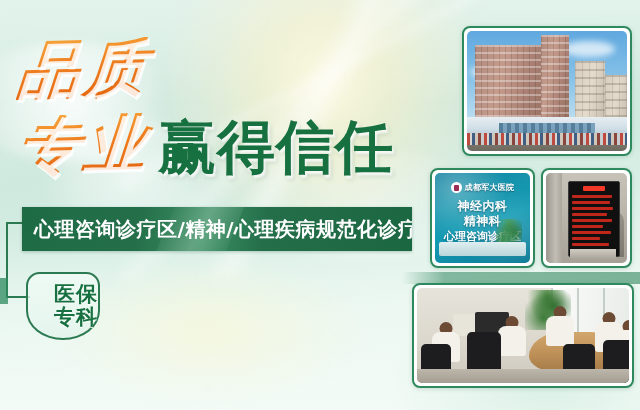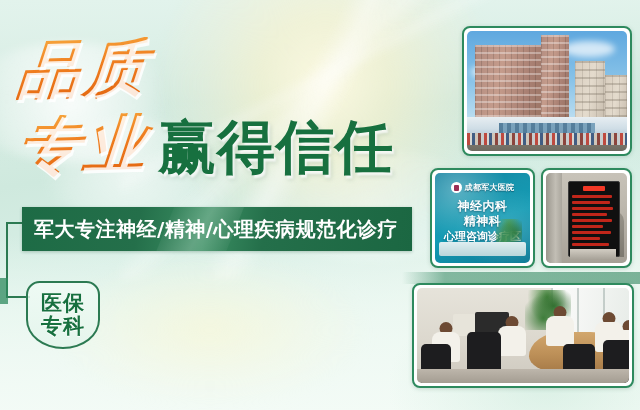--- a/index.html
+++ b/index.html
@@ -187,24 +187,23 @@
   }
   .badge {
     position: relative;
     width: 74px;
     height: 68px;
     border: 2px solid #2c7a52;
     border-radius: 14px 14px 38px 38px / 14px 14px 30px 30px;
     background: linear-gradient(180deg, rgba(240,251,245,.85) 0%, rgba(226,244,235,.75) 100%);
     display: flex;
     flex-direction: column;
-    align-items: center;
+    align-items: flex-end;
     justify-content: center;
     box-sizing: border-box;
-    margin-top: 9px;
   }
   .badge-l1, .badge-l2 {
     font-family: "DejaVu Sans", sans-serif;
     font-size: 21px;
     font-weight: bold;
     color: #17703f;
     line-height: 1.08;
     letter-spacing: 1px;
     text-shadow: 0 1px 0 rgba(255,255,255,.9);
   }
@@ -503,21 +502,21 @@
     </div>
     <div class="hl-line hl-line2">
       <span class="hl-orange">专业</span>
       <span class="hl-green">赢得信任</span>
     </div>
   </div>
 
   <div class="bracket"></div>
 
   <div class="subtitle-band">
-    <span class="subtitle-text">军大专注神经/精神/心理疾病规范化诊疗</span>
+    <span class="subtitle-text">心理咨询诊疗区/精神/心理疾病规范化诊疗</span>
   </div>
 
   <div class="badges">
     <div class="badge">
       <span class="badge-l1">医保</span>
       <span class="badge-l2">专科</span>
     </div>
   </div>
 
   <div class="green-divider"></div>

